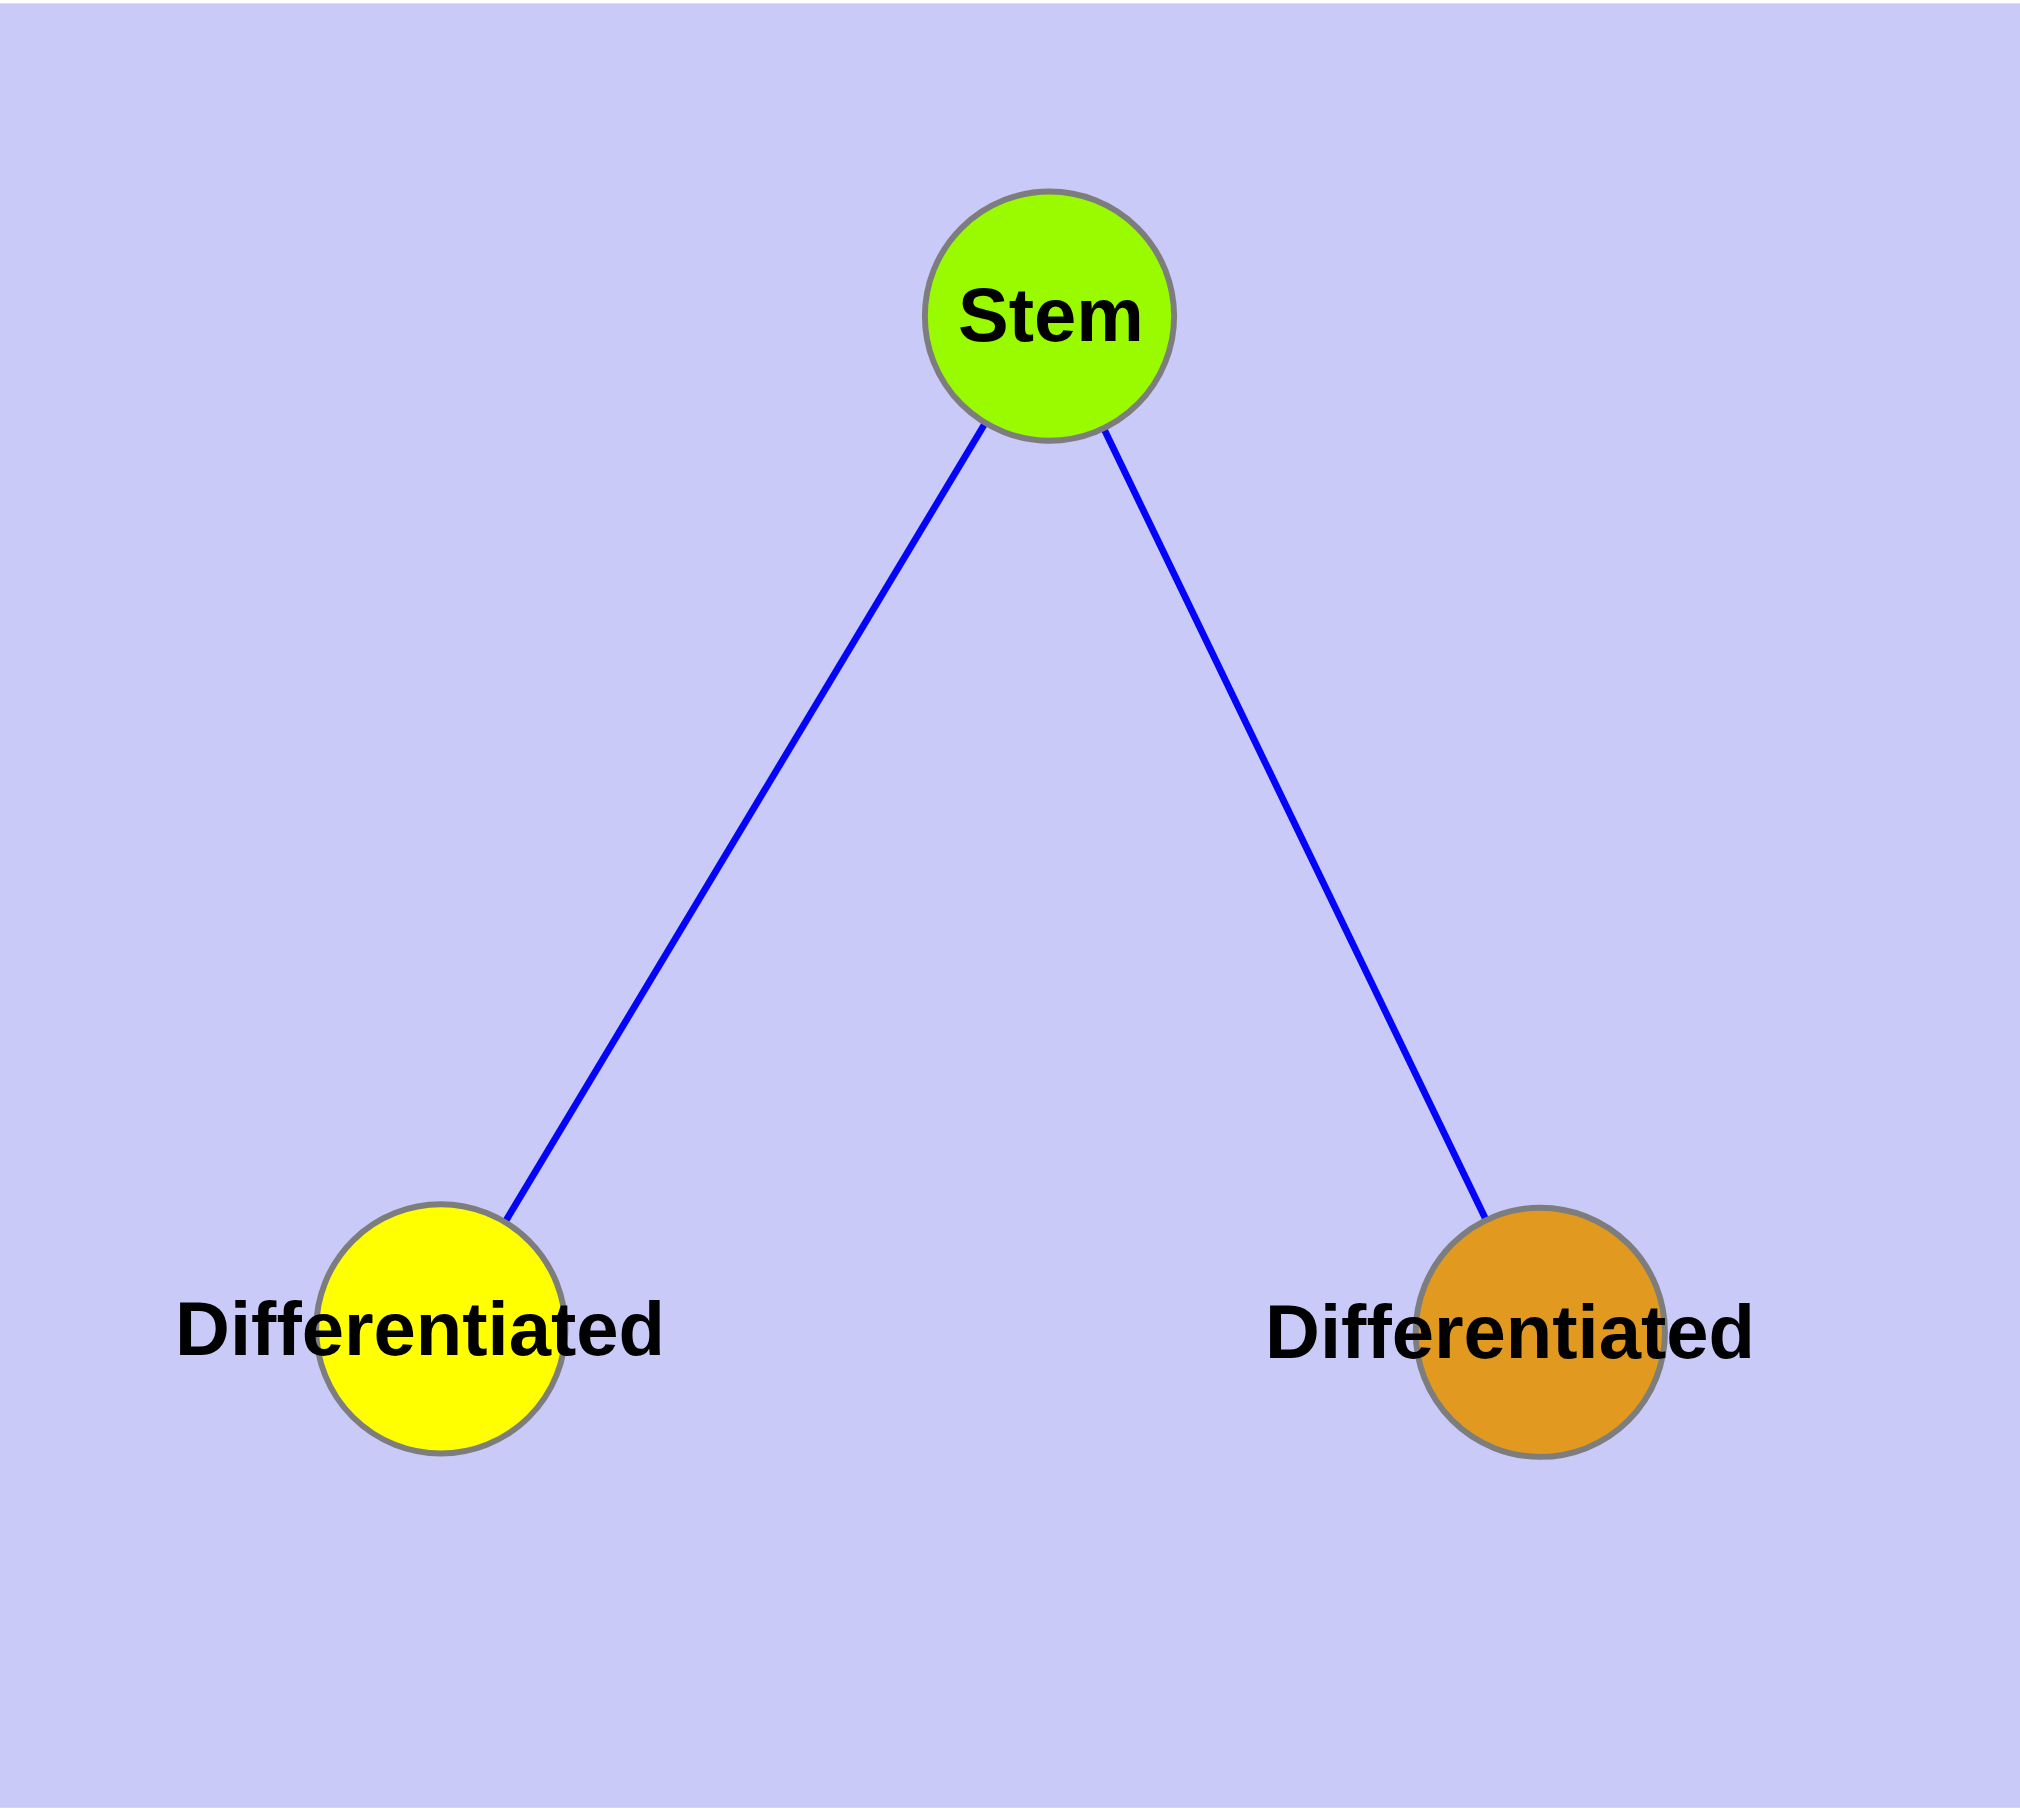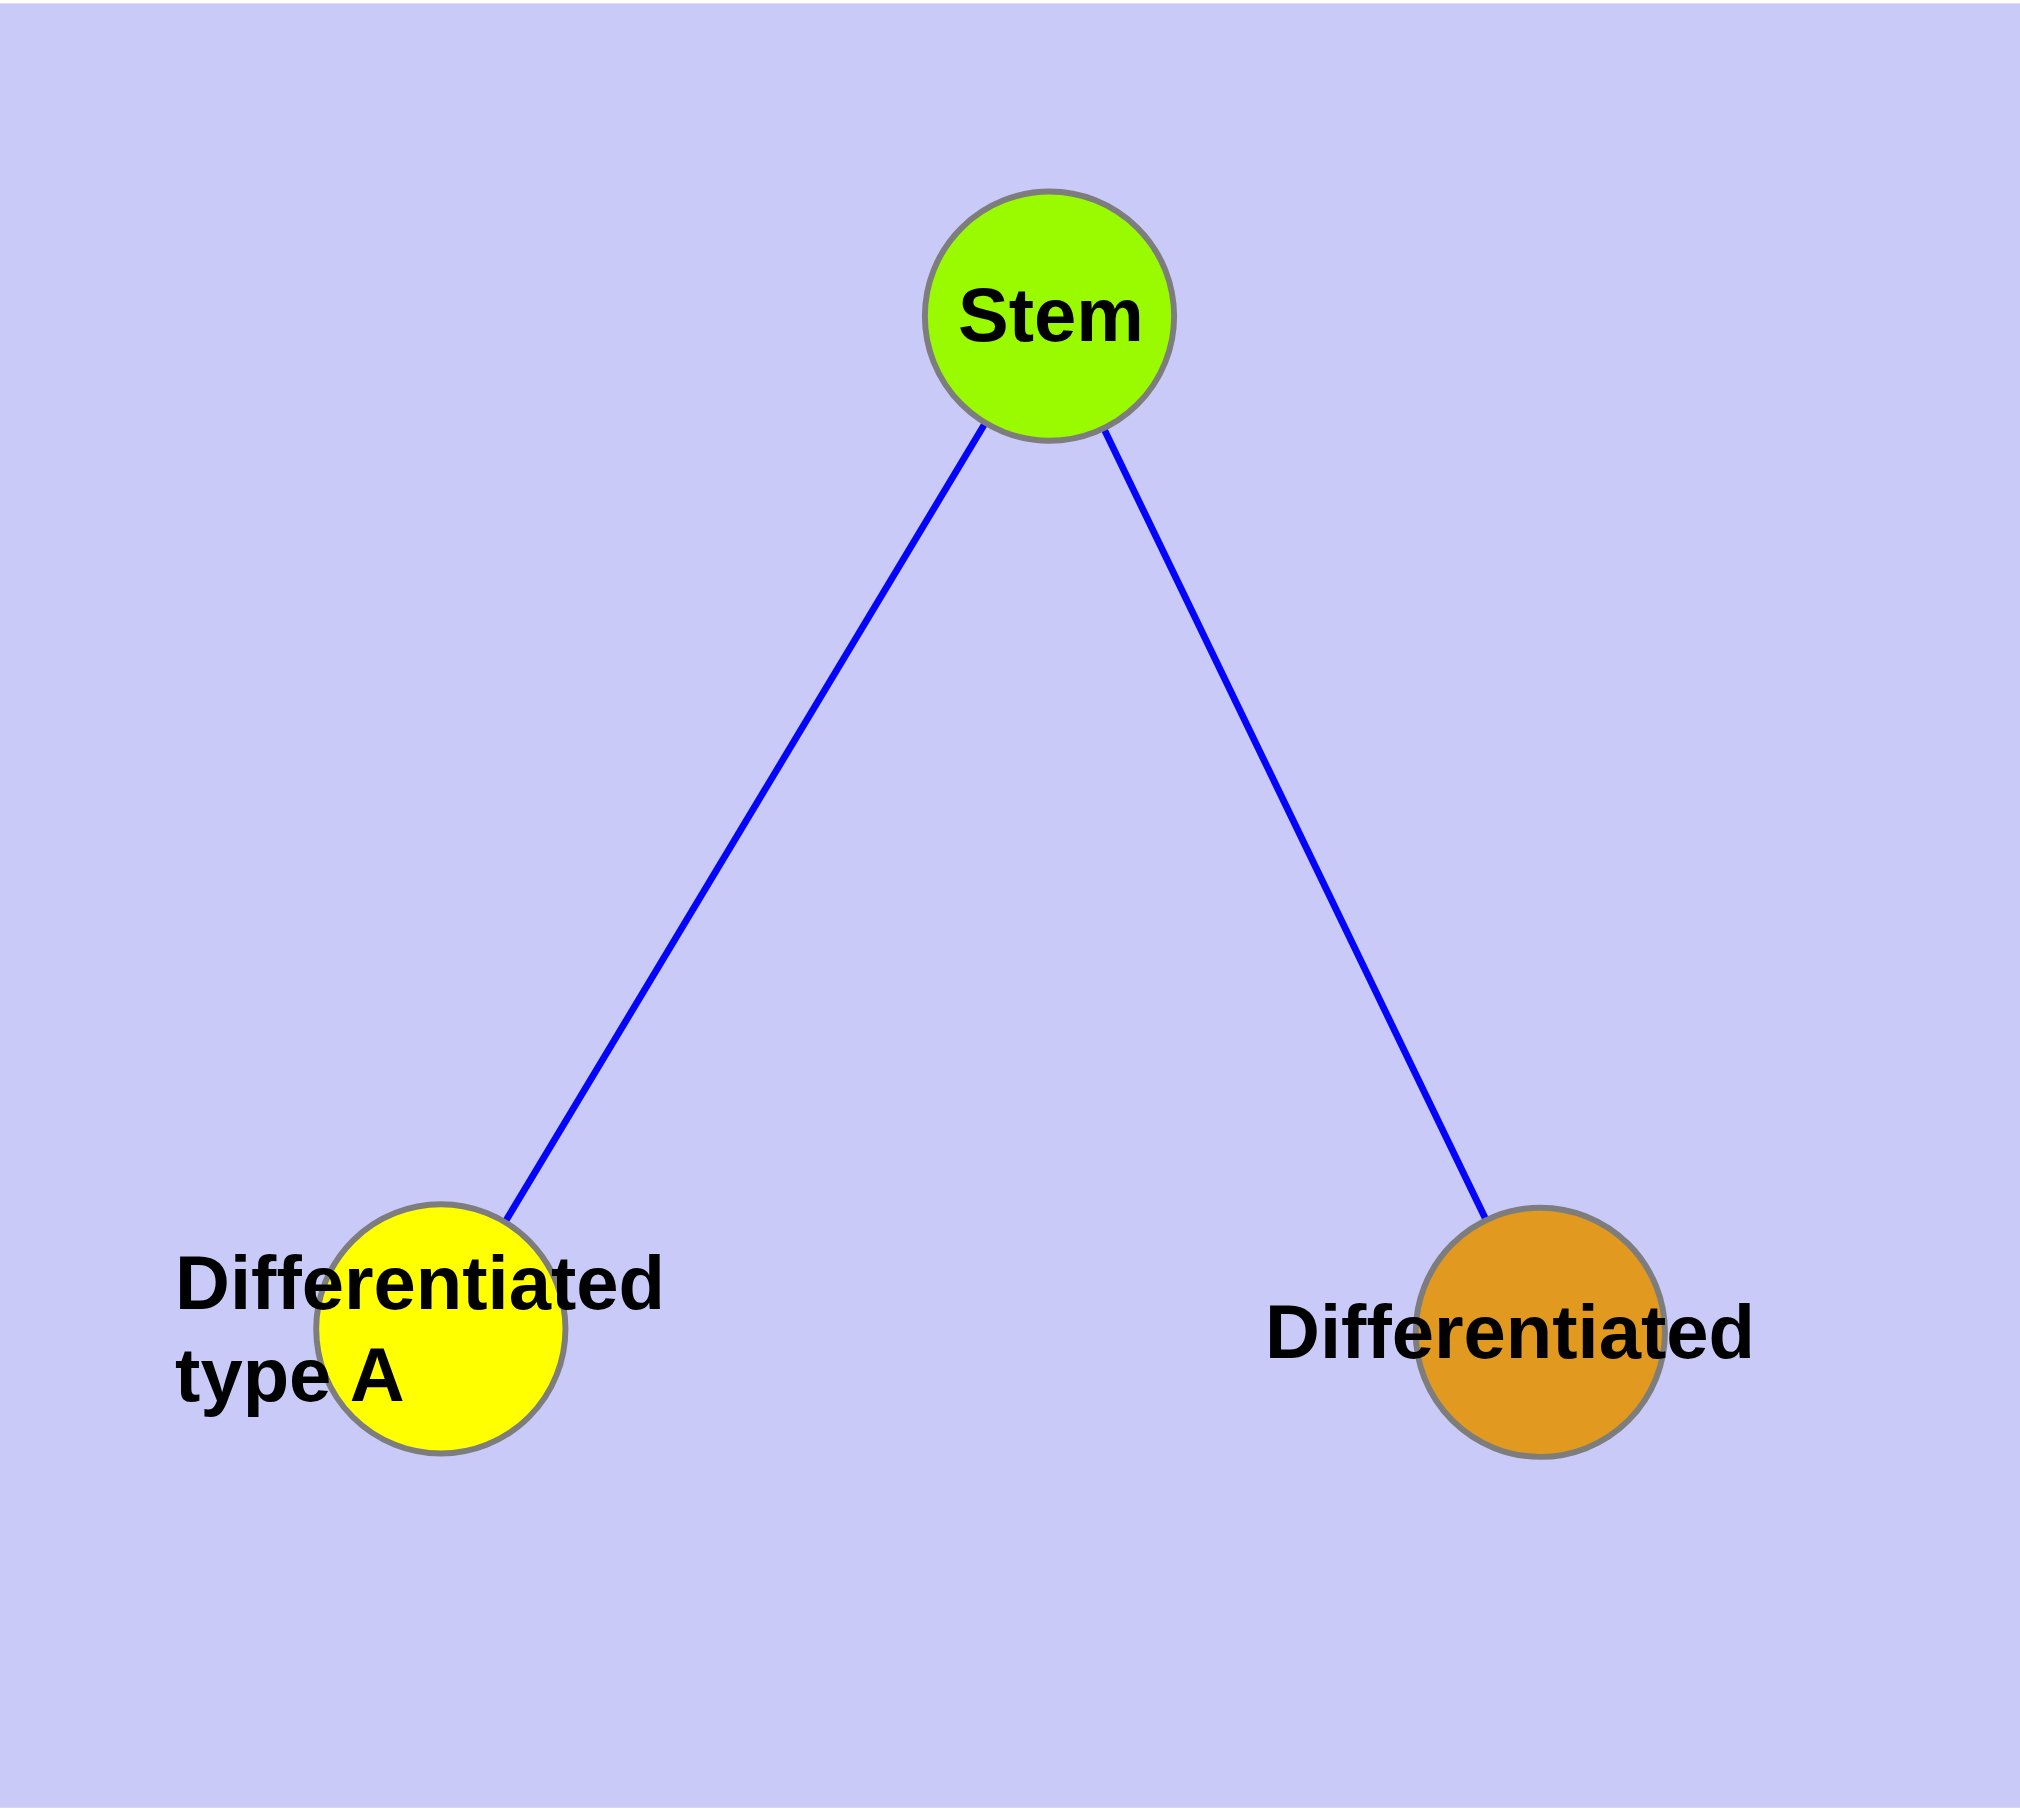--- a/index.html
+++ b/index.html
@@ -25,20 +25,21 @@
     height: 100%;
     display: block;
   }
   .node-label {
     position: absolute;
     transform: translate(-50%, -50%);
     font-weight: 700;
     font-size: 76px;
     line-height: 92px;
     color: #000000;
+    text-align: center;
     white-space: nowrap;
     pointer-events: none;
   }
   .node-label .label-line {
     display: block;
   }
 </style>
 </head>
 <body>
 
@@ -53,21 +54,20 @@
 
     <circle cx="1238" cy="373" r="147" stroke-width="7" fill="#9AFA00" stroke="#7D7D7D"></circle>
     <circle cx="520" cy="1568" r="147" stroke-width="7" fill="#FFFF00" stroke="#7D7D7D"></circle>
     <circle cx="1817" cy="1572" r="147" stroke-width="7" fill="#E2991F" stroke="#7D7D7D"></circle>
   </svg>
 
   <div class="node-label" style="left:1051px; top:315px;">Stem</div>
 
   <div class="node-label" style="left:420px; top:1329px;">
     <span class="label-line">Differentiated</span>
-    <span class="label-line">type A</span>
   </div>
 
   <div class="node-label" style="left:1510px; top:1332px;">
     <span class="label-line">Differentiated</span>
   </div>
 
 </div>
 
 
 </body></html>

